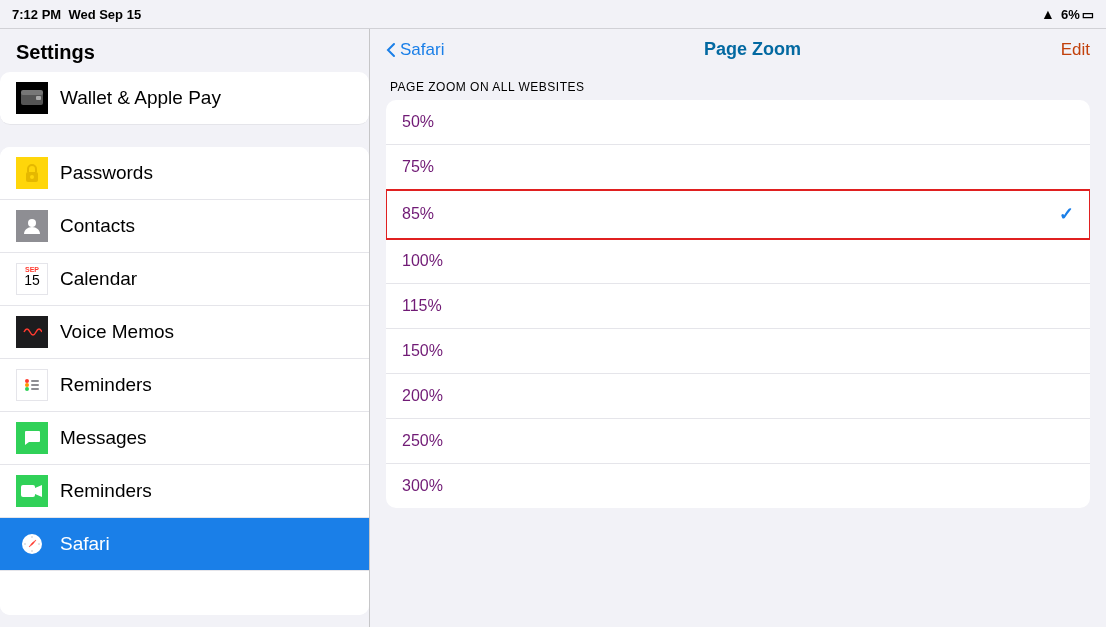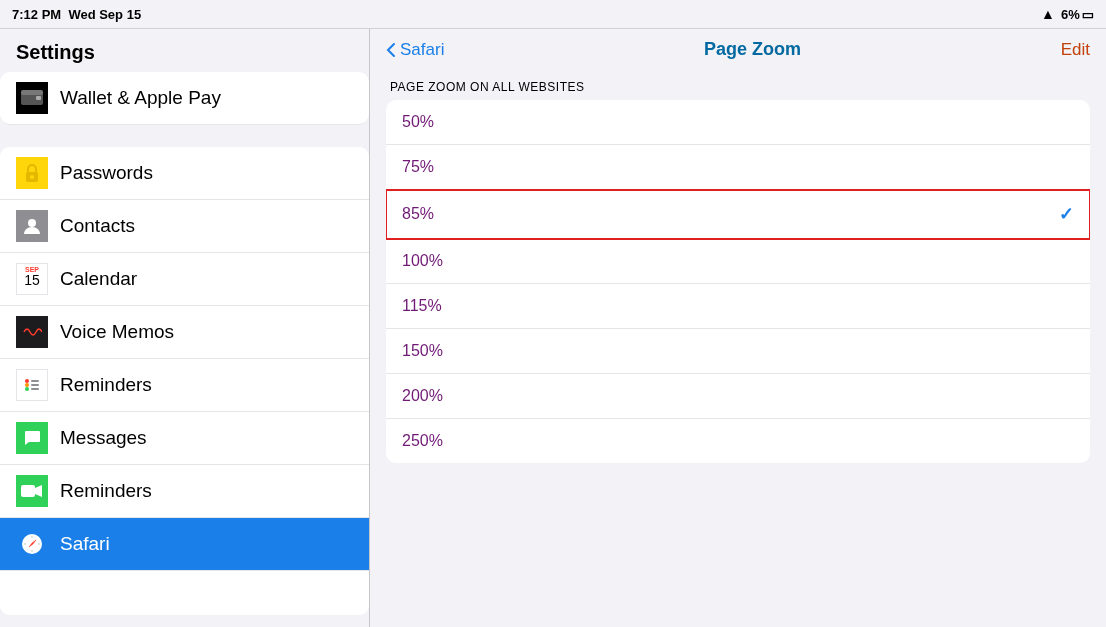--- a/index.html
+++ b/index.html
@@ -371,16 +371,19 @@
           </div>
           <div class="zoom-item">
             <span class="zoom-label">150%</span>
           </div>
           <div class="zoom-item">
             <span class="zoom-label">200%</span>
           </div>
           <div class="zoom-item">
             <span class="zoom-label">250%</span>
           </div>
+          <div class="zoom-item">
+            <span class="zoom-label">300%</span>
+          </div>
         </div>
     </div>
   </div>
 </div>
 
 </body></html>

